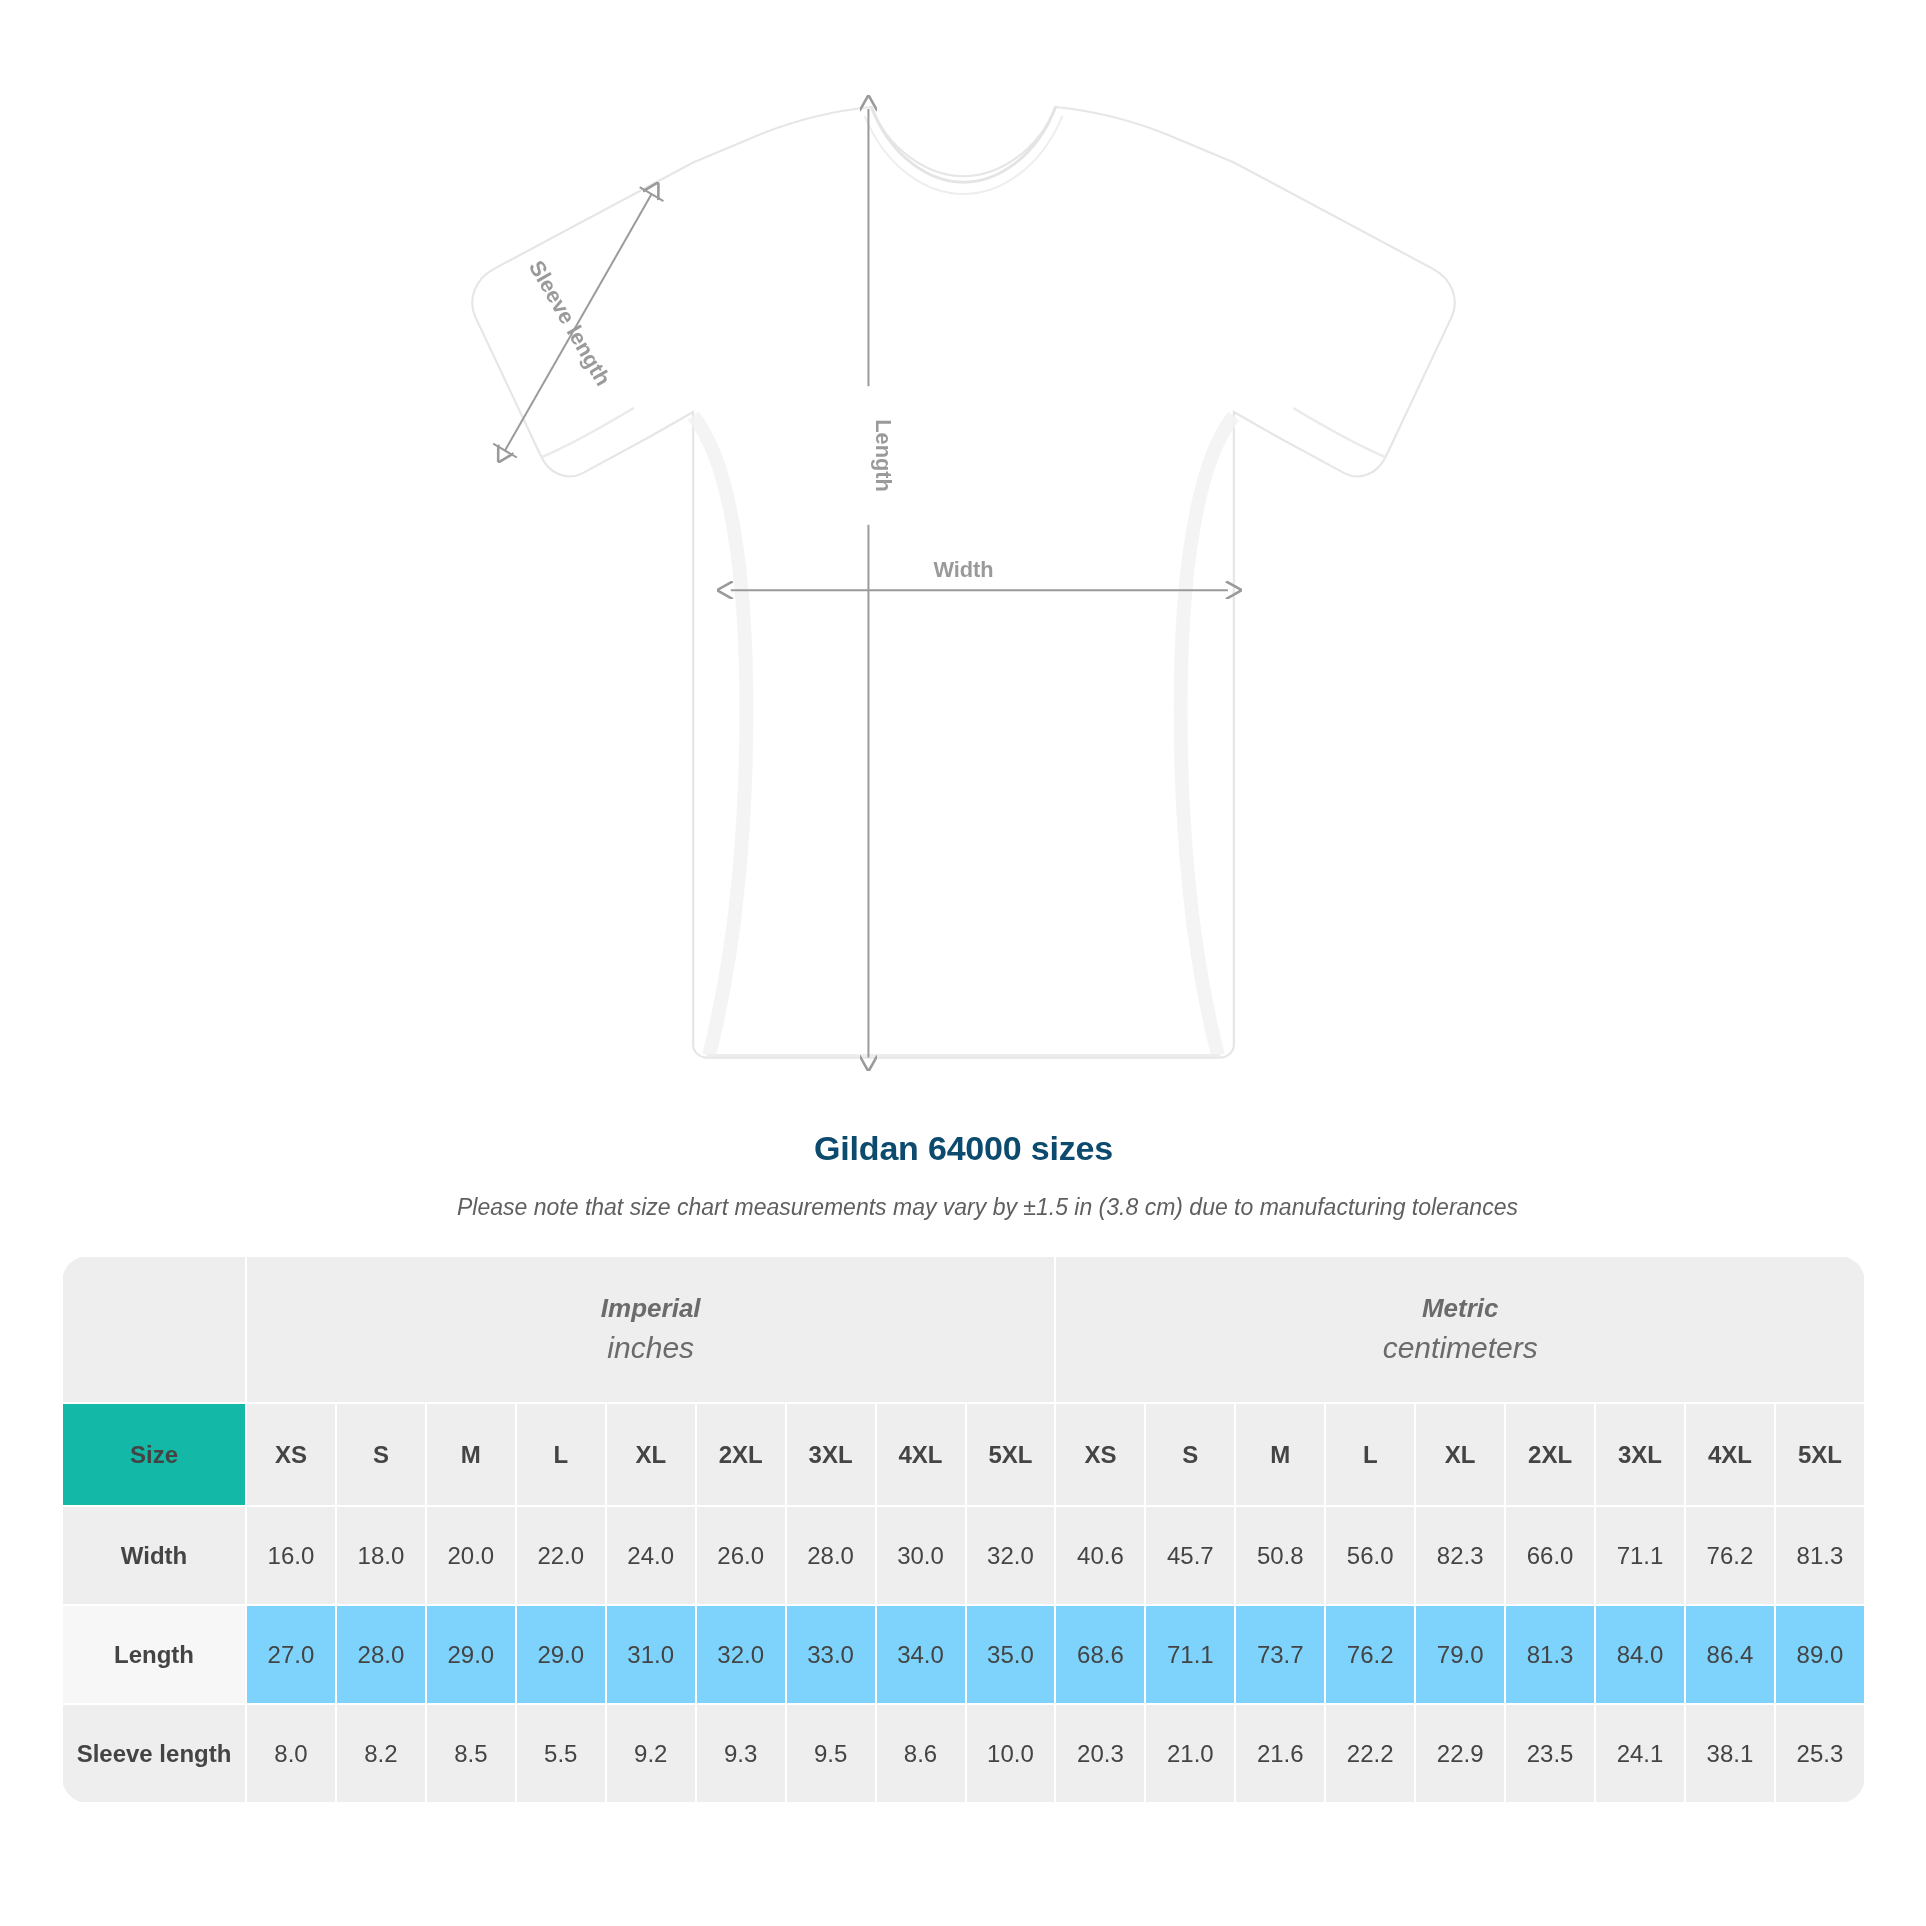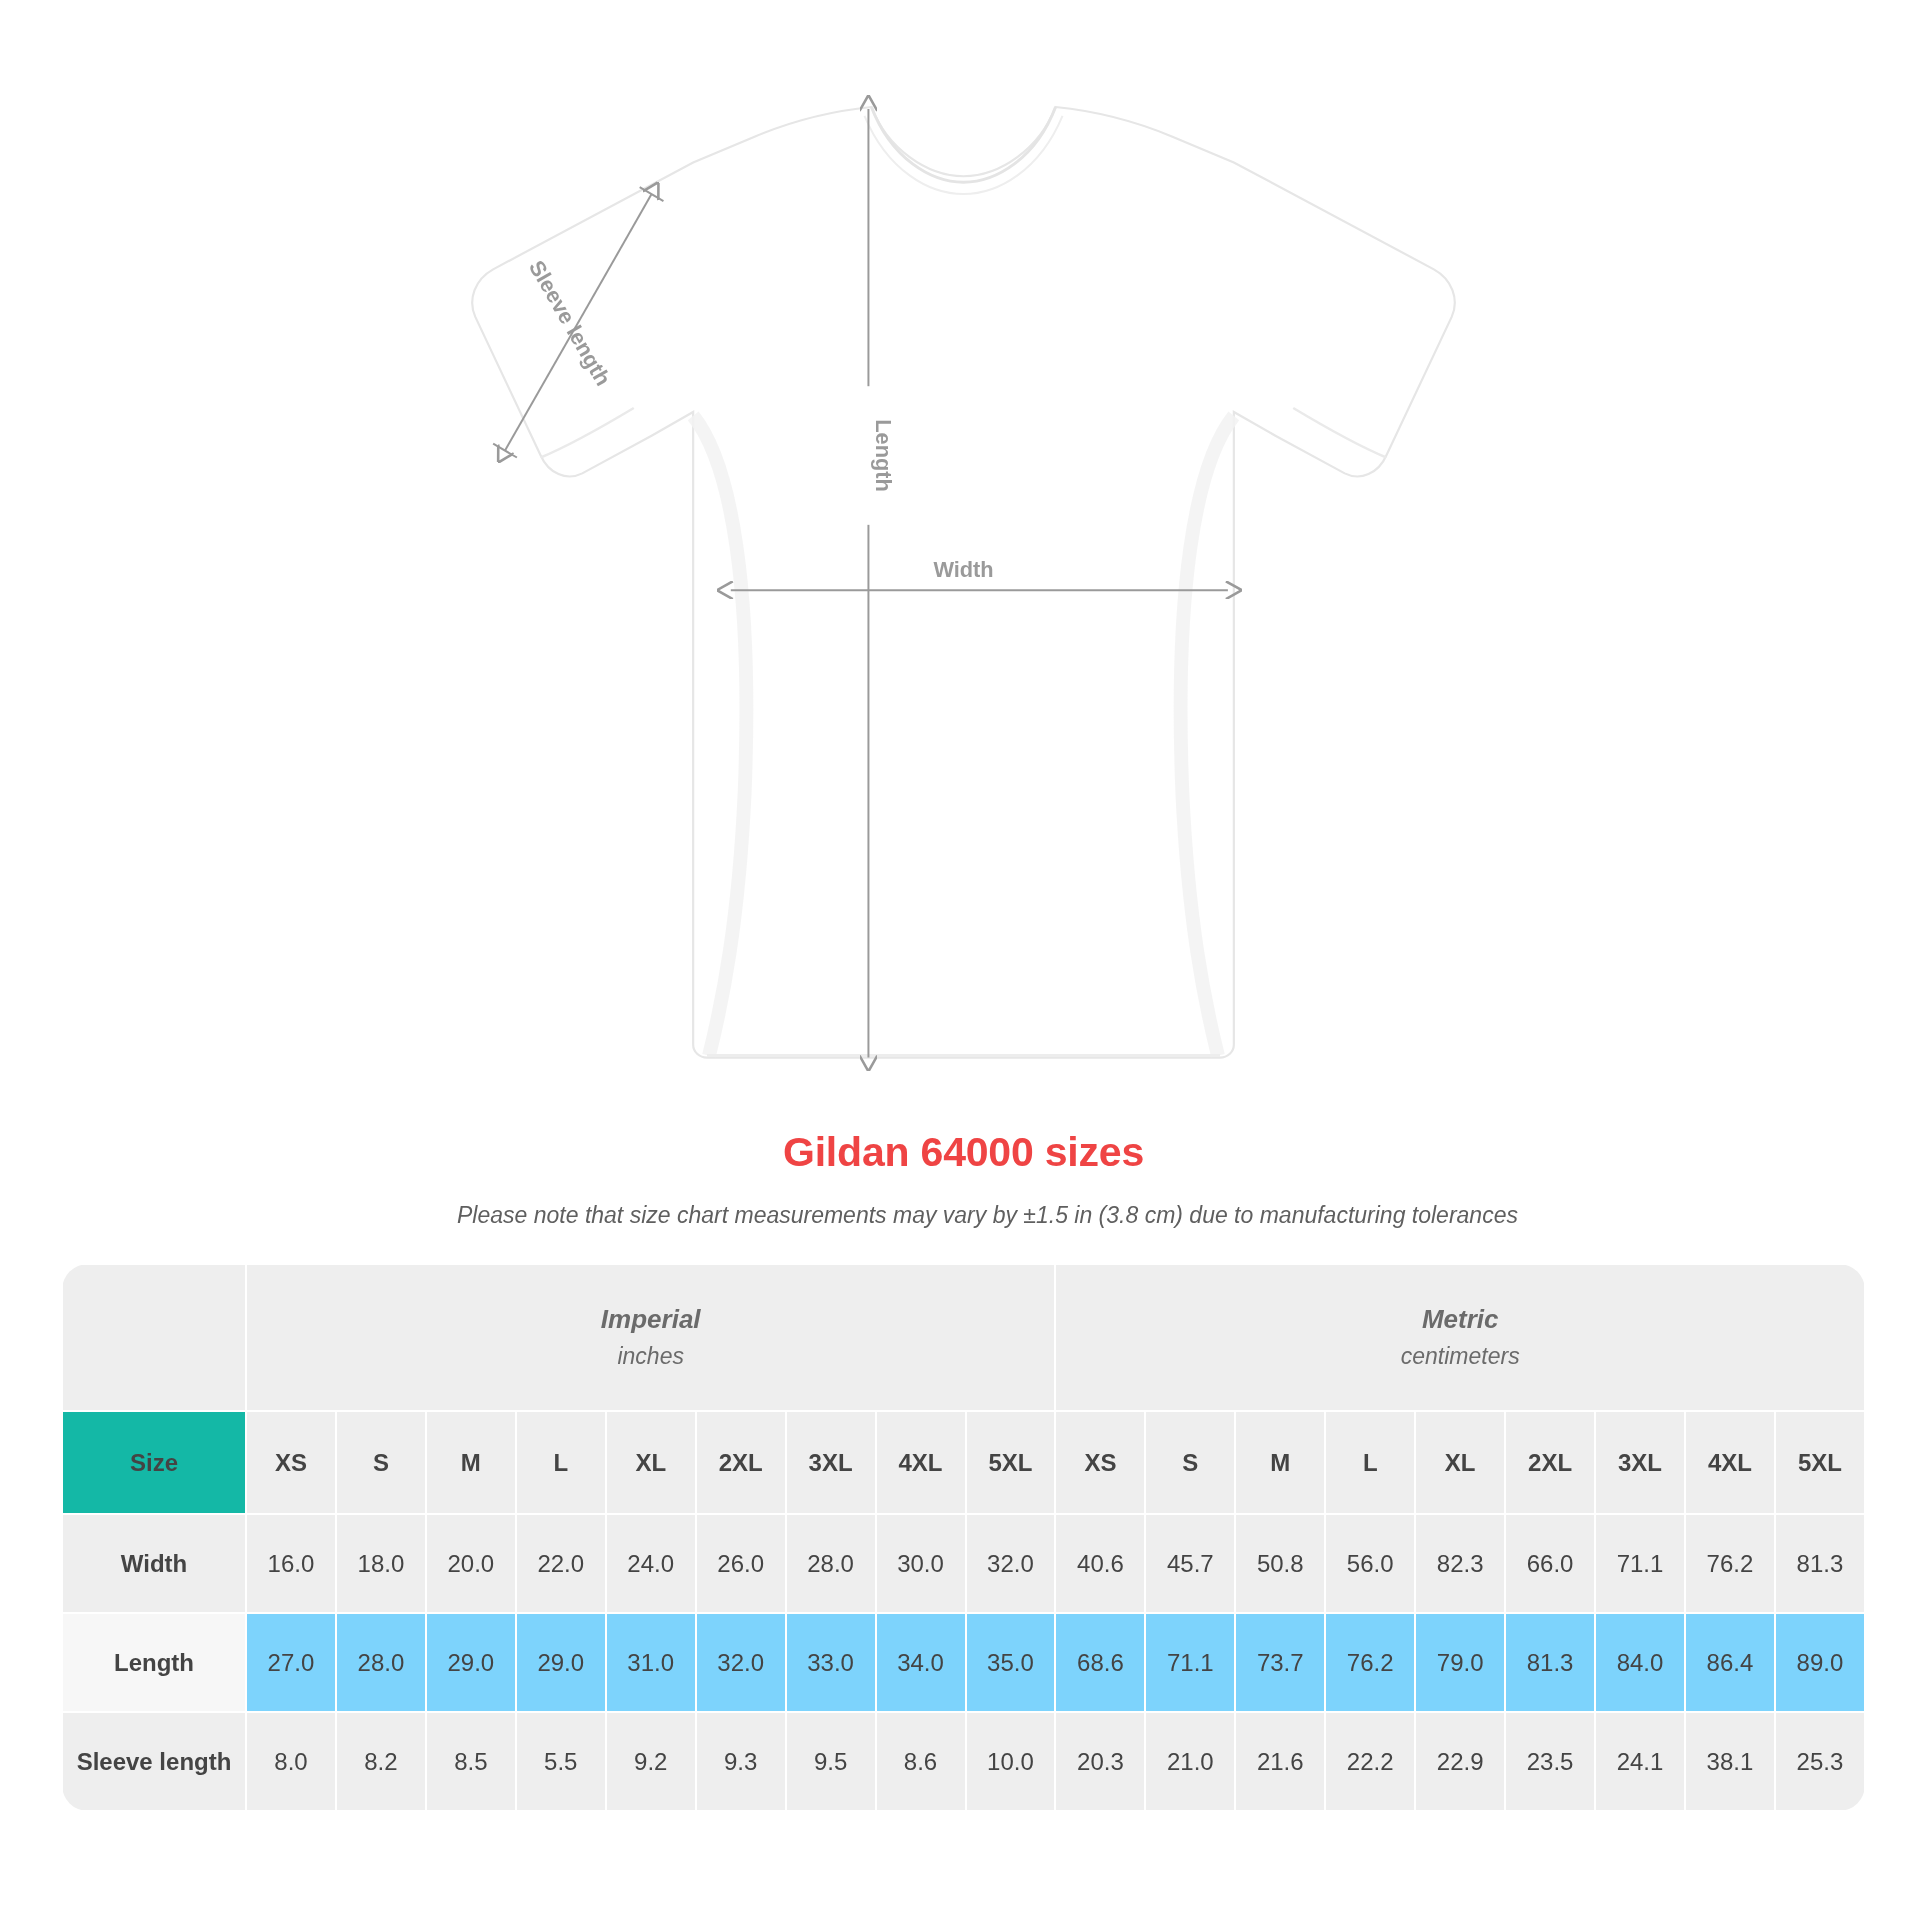--- a/index.html
+++ b/index.html
@@ -32,23 +32,23 @@
     left: 0;
     top: 0;
   }
 
   
   .title-block {
     text-align: center;
     margin-top: 10px;
   }
   .chart-title {
-    font-size: 41px;
-    font-weight: bold;
-    color: #ef4444;
+    font-size: 34px;
+    font-weight: bold;
+    color: #0c4a6e;
     letter-spacing: -0.2px;
   }
   .chart-note {
     font-size: 23px;
     font-style: italic;
     color: #5f5f5f;
     margin-top: 26px;
     margin-left: 48px;
   }
 
@@ -77,21 +77,21 @@
     height: 147px;
   }
   .unit-title {
     font-size: 26px;
     font-style: italic;
     font-weight: bold;
     color: #6b6b6b;
     line-height: 1.15;
   }
   .unit-sub {
-    font-size: 23px;
+    font-size: 30px;
     font-style: italic;
     color: #6b6b6b;
     margin-top: 8px;
   }
   .row-label {
     font-weight: bold;
     font-size: 27px;
     color: #3a3a3a;
   }
   .hdr-row td {

